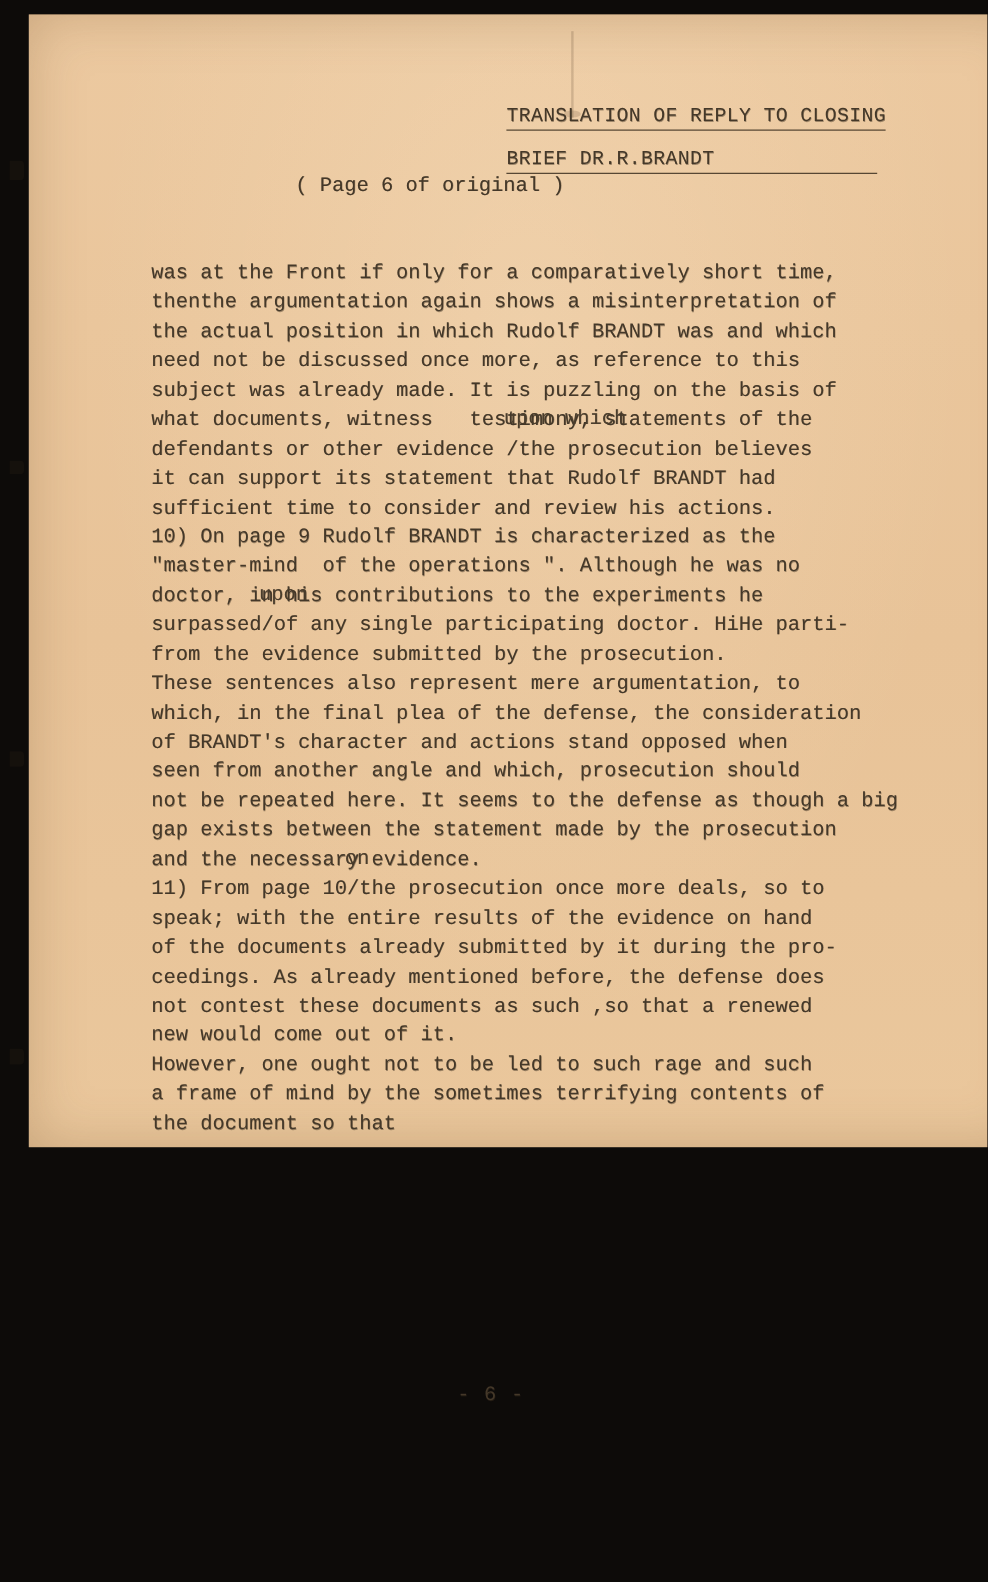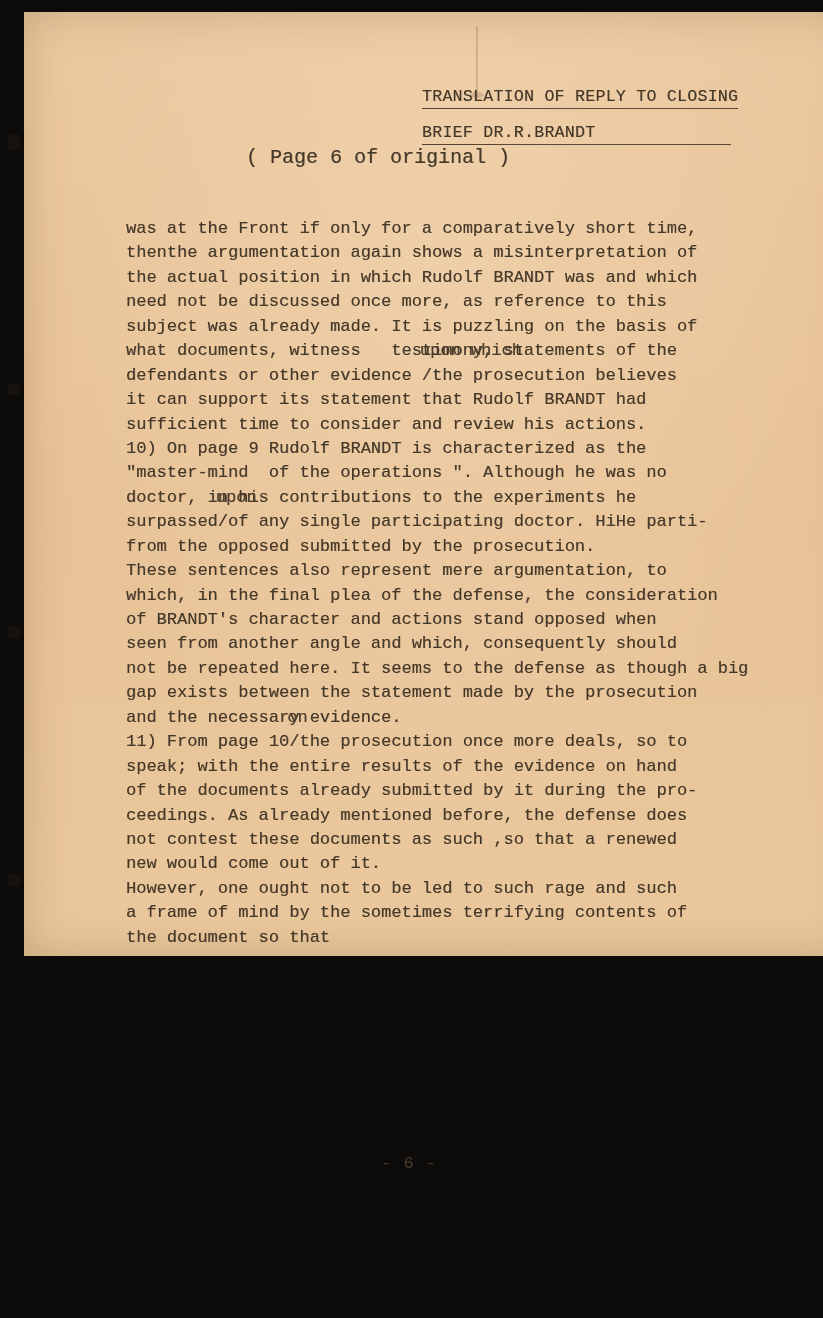--- a/index.html
+++ b/index.html
@@ -40,21 +40,21 @@
     padding-bottom: 1px;
     white-space: pre;
   }
   .hrow { margin-bottom: 1px; }
   .u2 { padding-right: 136px; margin-top: 12px; }
 
   .page-heading {
     position: absolute;
     left: 222px;
     top: 134px;
-    font-size: 20px;
+    font-size: 17px;
     white-space: pre;
   }
 
   .body-text {
     position: absolute;
     left: 102px;
     top: 157px;
     font-size: 17px;
     margin-top: 48px;
   }
@@ -144,25 +144,25 @@
         <div class="line">need not be discussed once more, as reference to this</div>
         <div class="line">subject was already made. It is puzzling on the basis of</div>
         <div class="line">what documents, witness   testimony, statements of the</div>
         <div class="line">defendants or other evidence <span class="insert-anchor"><span class="insert">upon which</span></span>/the prosecution believes</div>
         <div class="line">it can support its statement that Rudolf BRANDT had</div>
         <div class="line">sufficient time to consider and review his actions.</div>
         <div class="line">10) On page 9 Rudolf BRANDT is characterized as the</div>
         <div class="line">"master-mind  of the operations ". Although he was no</div>
         <div class="line">doctor, in his contributions to the experiments he</div>
         <div class="line">surpassed<span class="insert-anchor"><span class="insert">upon</span></span>/of any single participating doctor. HiHe parti-</div>
-        <div class="line">from the opposed submitted by the prosecution.</div>
+        <div class="line">from the evidence submitted by the prosecution.</div>
         <div class="line">These sentences also represent mere argumentation, to</div>
         <div class="line">which, in the final plea of the defense, the consideration</div>
         <div class="line">of BRANDT's character and actions stand opposed when</div>
-        <div class="line">seen from another angle and which, consequently should</div>
+        <div class="line">seen from another angle and which, prosecution should</div>
         <div class="line">not be repeated here. It seems to the defense as though a big</div>
         <div class="line">gap exists between the statement made by the prosecution</div>
         <div class="line">and the necessary evidence.</div>
         <div class="line">11) From page 10<span class="insert-anchor"><span class="insert">on</span></span>/the prosecution once more deals, so to</div>
         <div class="line">speak; with the entire results of the evidence on hand</div>
         <div class="line">of the documents already submitted by it during the pro-</div>
         <div class="line">ceedings. As already mentioned before, the defense does</div>
         <div class="line">not contest these documents as such ,so that a renewed</div>
         <div class="line">new would come out of it.</div>
         <div class="line">However, one ought not to be led to such rage and such</div>

